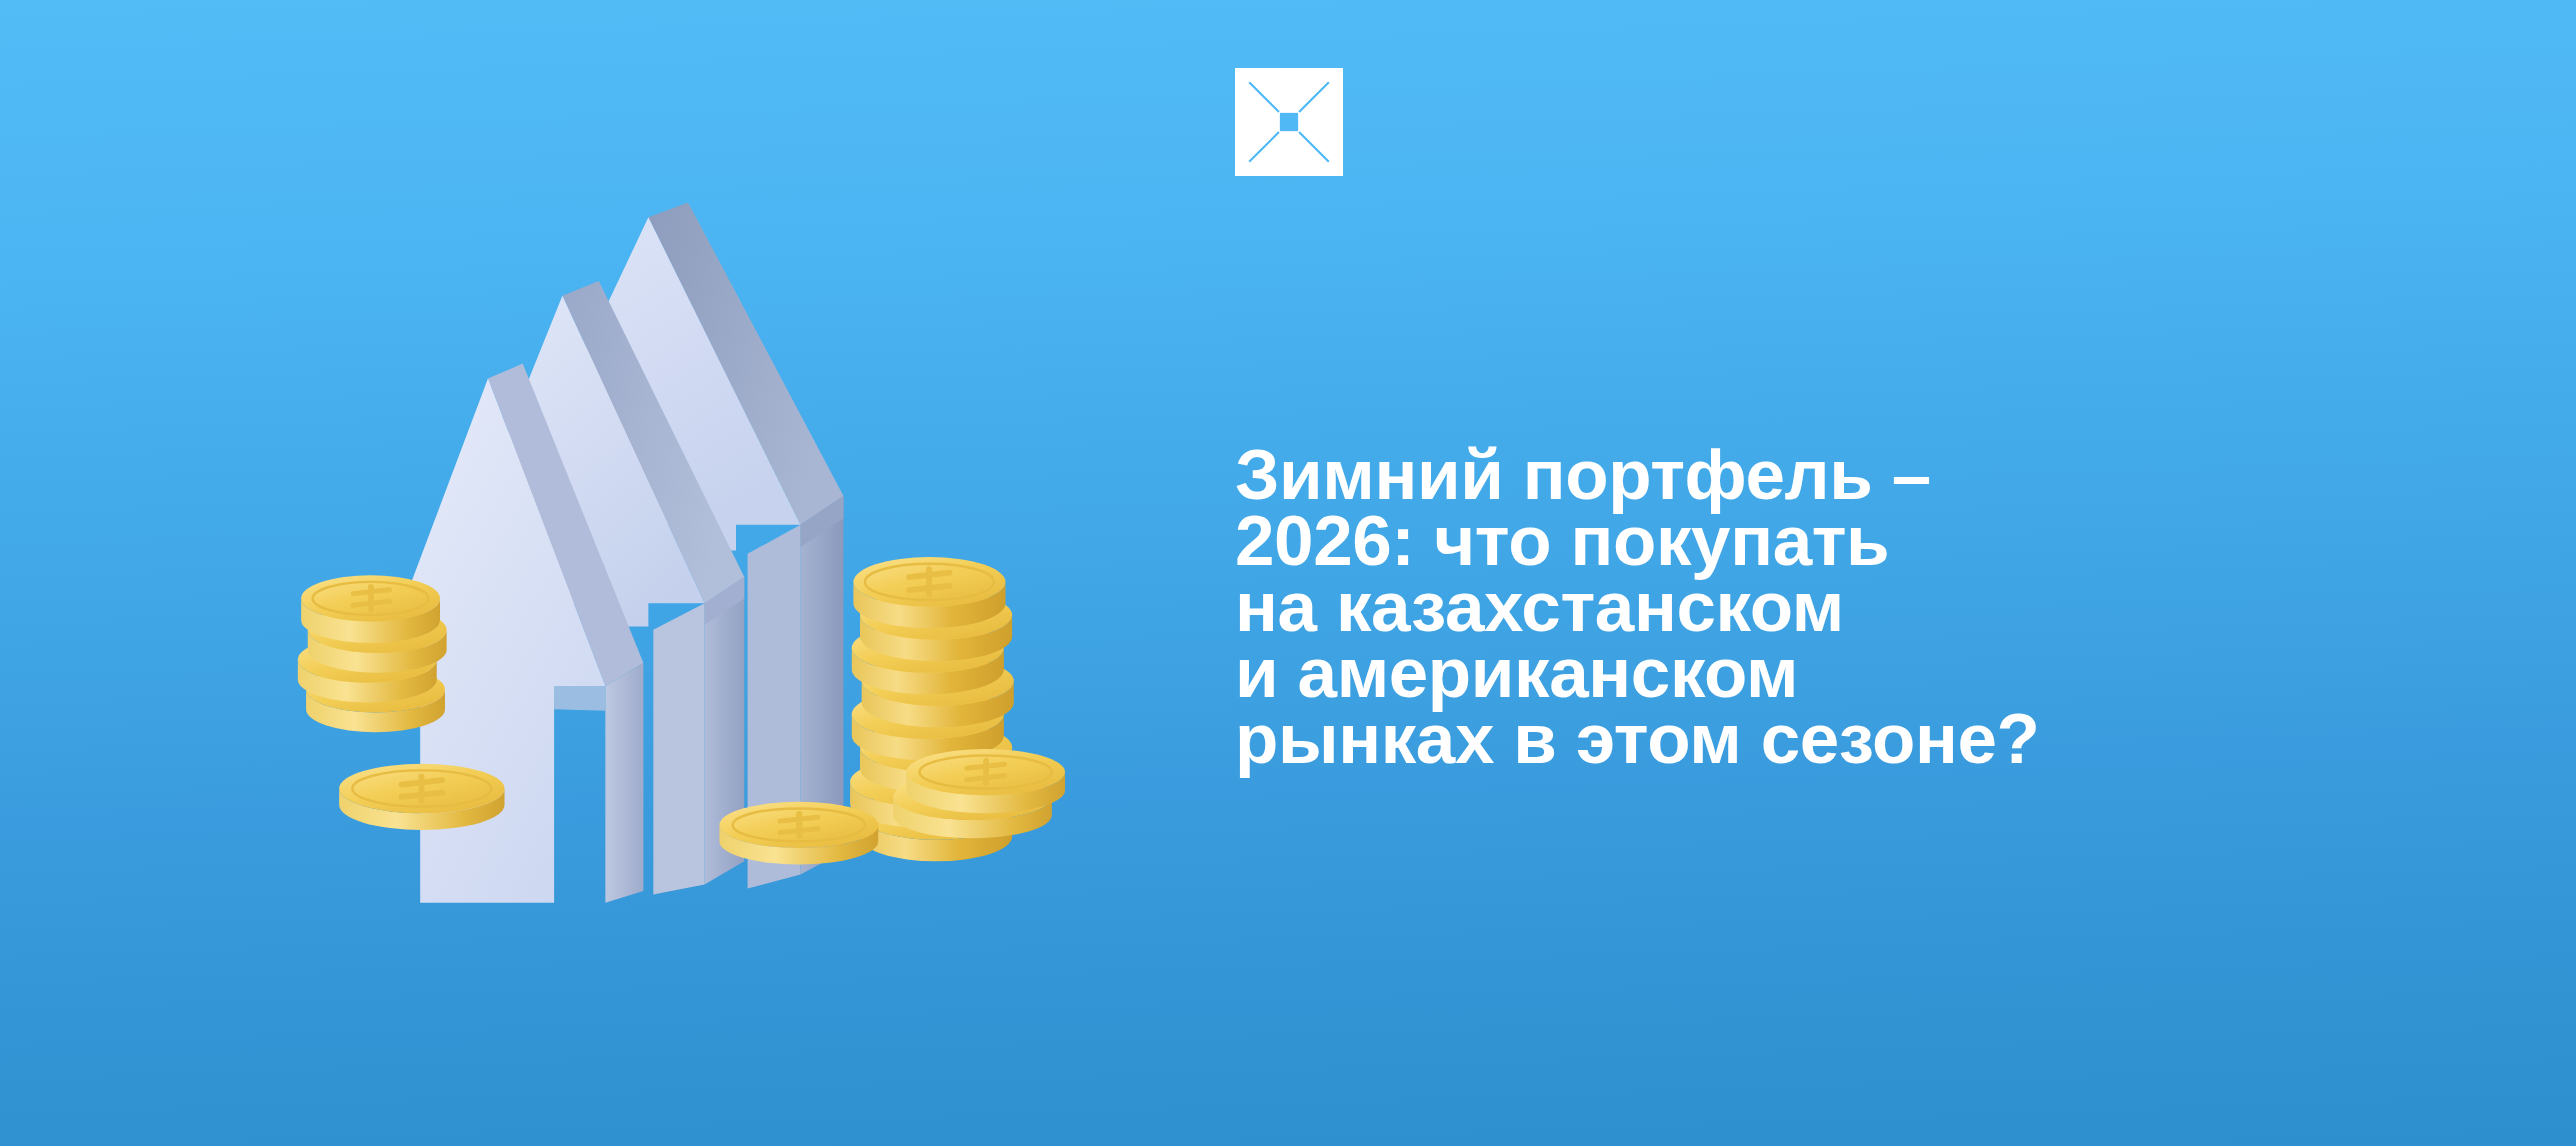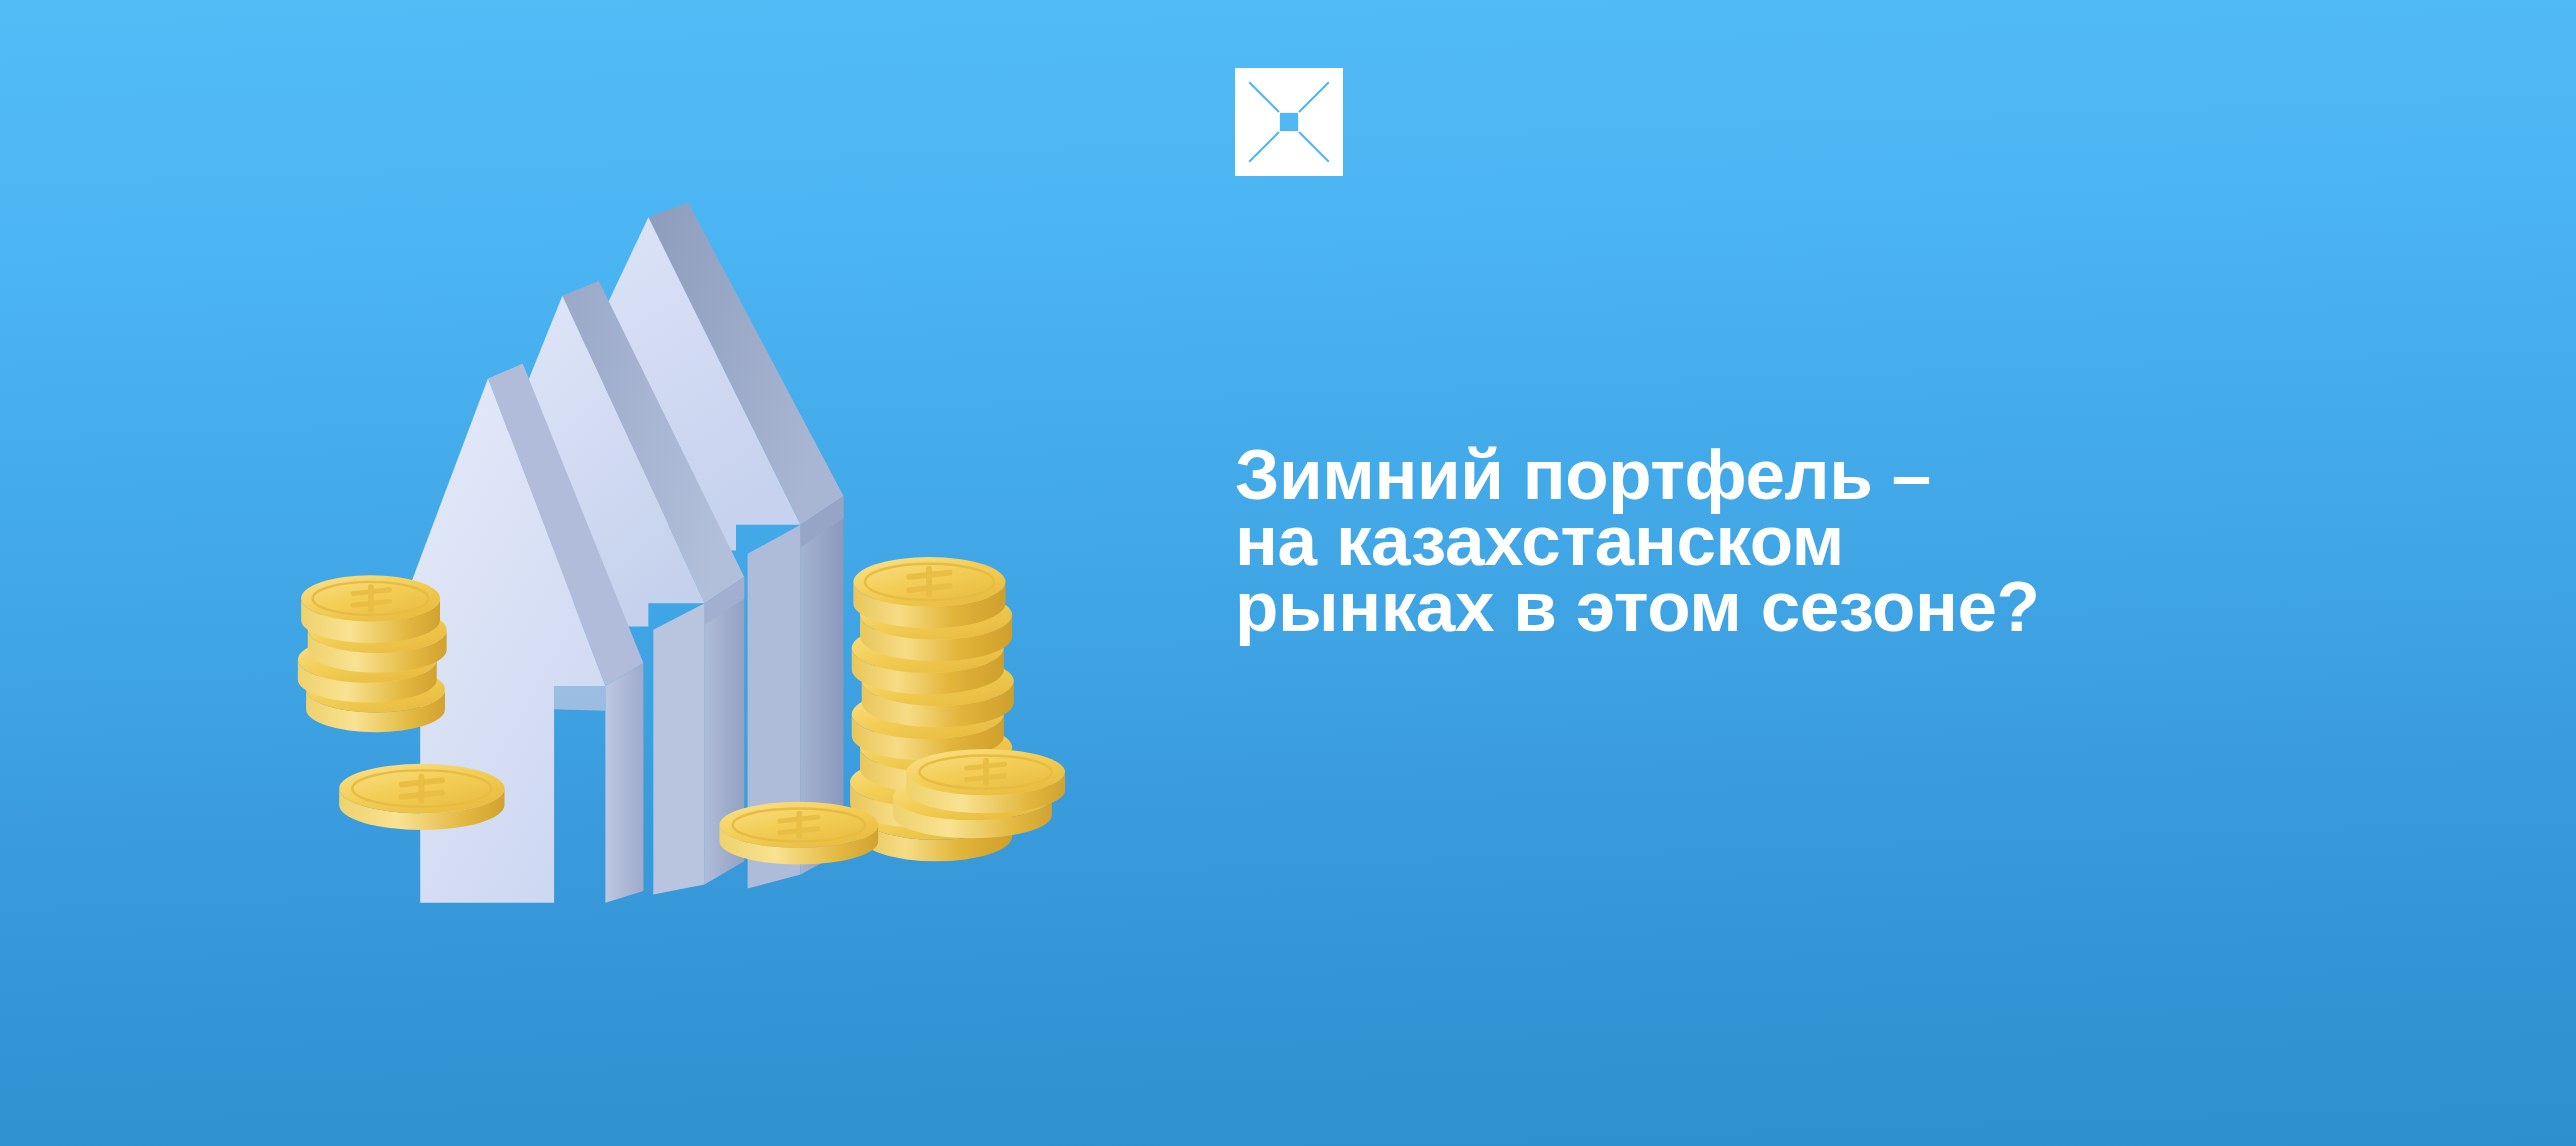--- a/index.html
+++ b/index.html
@@ -242,18 +242,20 @@
           <rect x="786" y="694" width="52" height="6" rx="3" transform="rotate(-6 812 697)"></rect>
           <rect x="786" y="708" width="52" height="6" rx="3" transform="rotate(-6 812 711)"></rect>
           <rect x="809" y="687" width="7" height="34" rx="3"></rect>
         </g>
       </g>
     </svg>
   </div>
 
   <h1 class="title">
     <span class="ln">Зимний портфель –</span>
+    <span class="ln">2026: что покупать</span>
     <span class="ln">на казахстанском</span>
+    <span class="ln">и американском</span>
     <span class="ln">рынках в этом сезоне?</span>
   </h1>
 
 </div>
 
 
 </body></html>

